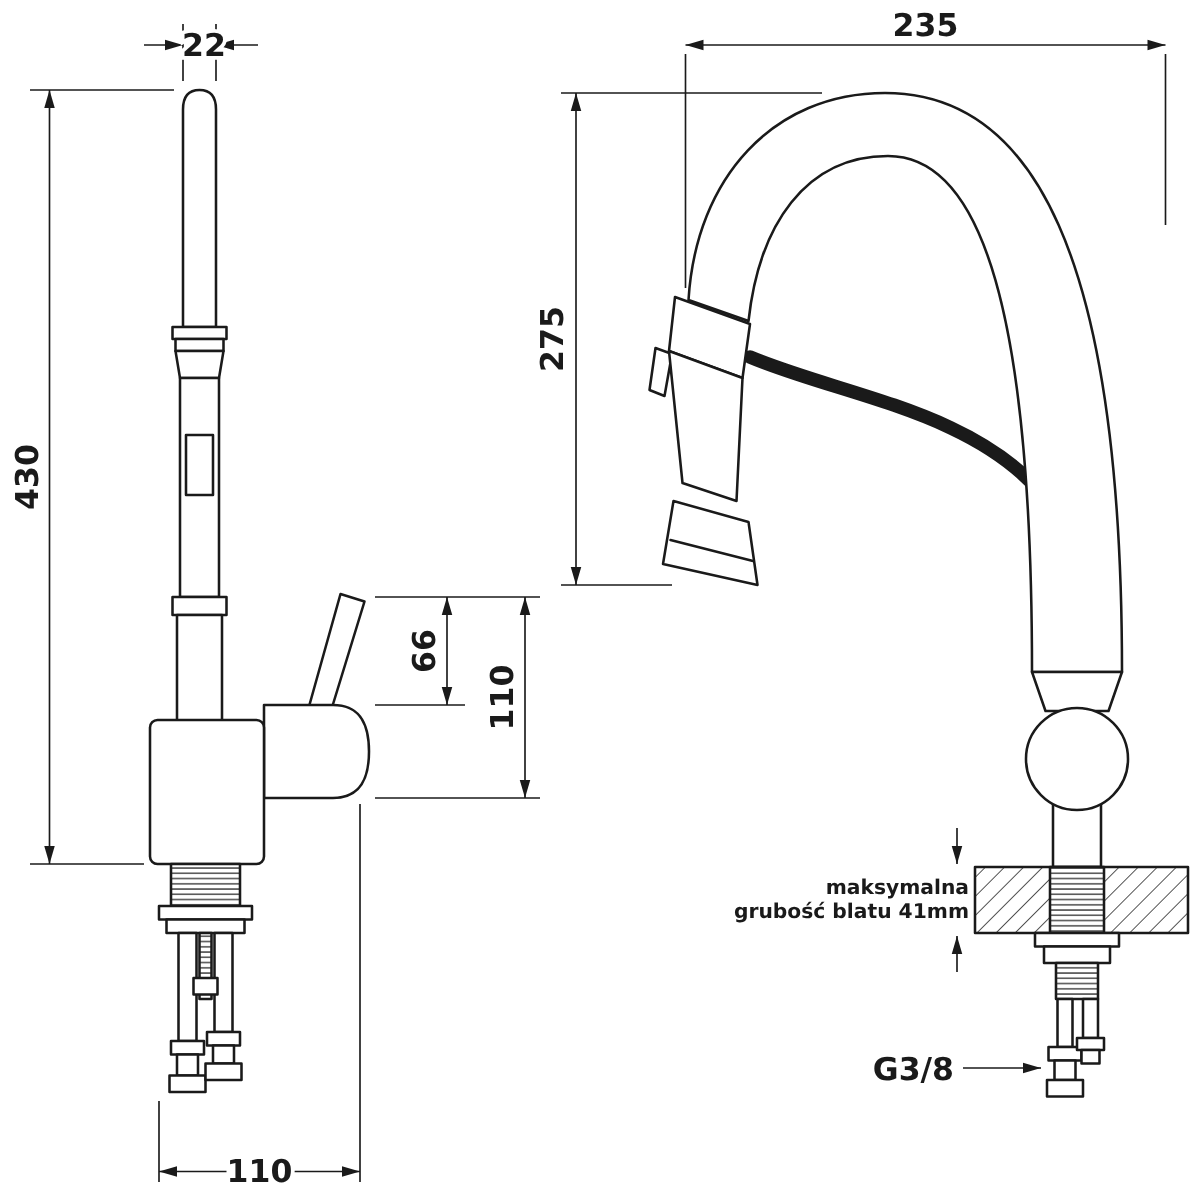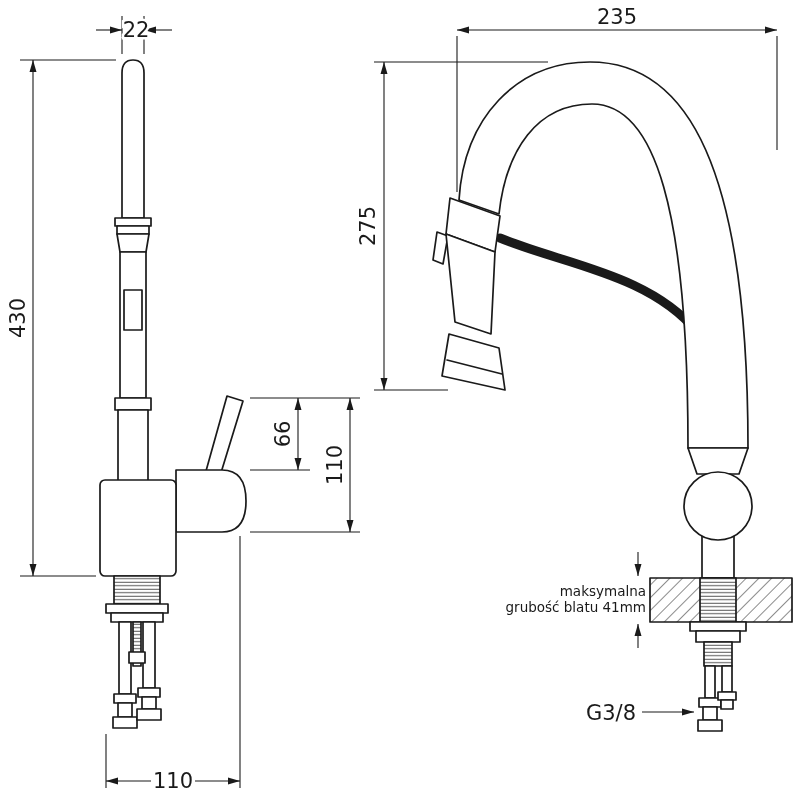--- a/index.html
+++ b/index.html
@@ -1,16 +1,16 @@
 <!DOCTYPE html>
 <html style="--line: #1a1a1a; --background: #ffffff;"><head>
 <meta charset="utf-8">
 <style>
   html,body{margin:0;padding:0;background:var(--background,#fff);}
-  .stage{width:800px;height:800px;background:var(--background,#fff);overflow:hidden;}
+  .stage{width:800px;height:800px;background:var(--background,#fff);overflow:hidden;font-weight:bold;}
   svg{display:block;color:var(--line,#1a1a1a);}
   .o{fill:#fff;stroke:var(--line,#1a1a1a);stroke-width:1.7;stroke-linejoin:round;}
   .ln{fill:none;stroke:var(--line,#1a1a1a);stroke-width:1.7;stroke-linecap:round;}
   .d{fill:none;stroke:var(--line,#1a1a1a);stroke-width:1.1;}
   .hose{fill:none;stroke:var(--line,#1a1a1a);stroke-width:9;stroke-linecap:round;}
   .pat{stroke:none;}
   text{fill:var(--line,#1a1a1a);font-family:"DejaVu Sans","Liberation Sans",sans-serif;}
   .t{font-size:21px;}
   .n{font-size:13.5px;}
   .halo{stroke:#fff;stroke-width:5;paint-order:stroke;}

